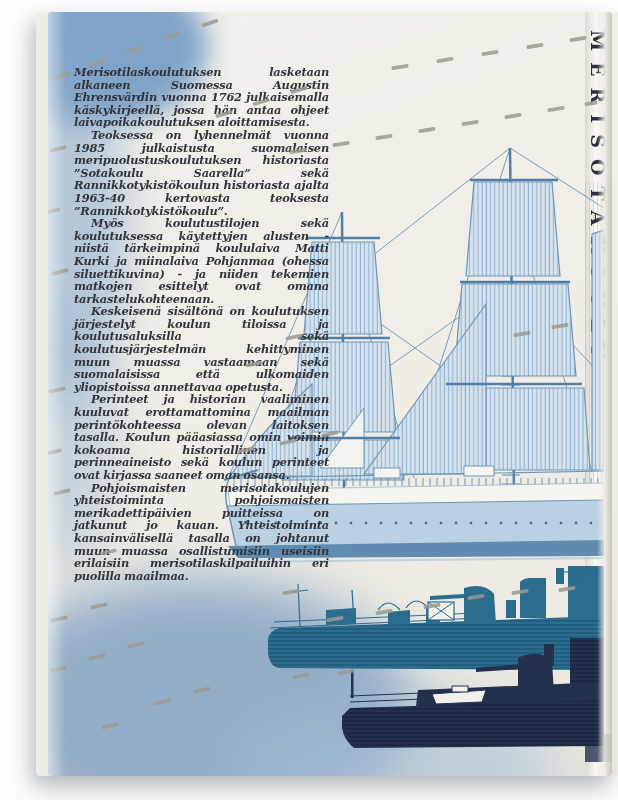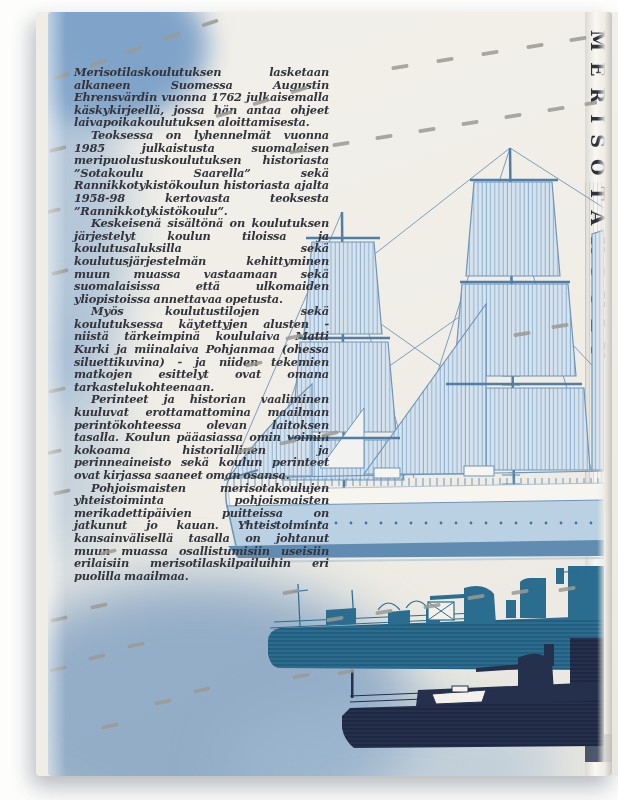--- a/index.html
+++ b/index.html
@@ -167,23 +167,23 @@
           <rect x="11" y="40" width="2.5" height="28"></rect>
         </g>
         <path d="M10 66 L156 60 M10 72 L156 66" stroke="var(--navy-ship,#25304d)" stroke-width="1.2" fill="none"></path>
         <path d="M92 64 L146 60 L142 72 L96 74 Z" fill="#f3f1ea" stroke="var(--navy-ship,#25304d)" stroke-width="1"></path>
         <rect x="112" y="56" width="16" height="6" fill="#f3f1ea" stroke="var(--navy-ship,#25304d)" stroke-width="1"></rect>
         <path d="M2 86 L10 78 L264 70 L264 116 L14 118 Q4 110 2 98 Z" fill="url(#navystripe)"></path>
       </svg>
 
       <div class="text-col">
           <p>Merisotilaskoulutuksen lasketaan alkaneen Suomessa Augustin Ehrensvärdin vuonna 1762 julkaisemalla käskykirjeellä, jossa hän antaa ohjeet laivapoikakoulutuksen aloittamisesta.</p>
-          <p>Teoksessa on lyhennelmät vuonna 1985 julkaistusta suomalaisen meripuolustuskoulutuksen historiasta ”Sotakoulu Saarella” sekä Rannikkotykistökoulun historiasta ajalta 1958-98 kertovasta teoksesta ”Rannikkotykistökoulu”.</p>
+          <p>Teoksessa on lyhennelmät vuonna 1985 julkaistusta suomalaisen meripuolustuskoulutuksen historiasta ”Sotakoulu Saarella” sekä Rannikkotykistökoulun historiasta ajalta 1963-40 kertovasta teoksesta ”Rannikkotykistökoulu”.</p>
+          <p>Myös koulutustilojen sekä koulutuksessa käytettyjen alusten - niistä tärkeimpinä koululaiva Matti Kurki ja miinalaiva Pohjanmaa (ohessa siluettikuvina) - ja niiden tekemien matkojen esittelyt ovat omana tarkastelukohteenaan.</p>
           <p>Keskeisenä sisältönä on koulutuksen järjestelyt koulun tiloissa ja koulutusaluksilla sekä koulutusjärjestelmän kehittyminen muun muassa vastaamaan sekä suomalaisissa että ulkomaiden yliopistoissa annettavaa opetusta.</p>
-          <p>Myös koulutustilojen sekä koulutuksessa käytettyjen alusten - niistä tärkeimpinä koululaiva Matti Kurki ja miinalaiva Pohjanmaa (ohessa siluettikuvina) - ja niiden tekemien matkojen esittelyt ovat omana tarkastelukohteenaan.</p>
           <p>Perinteet ja historian vaaliminen kuuluvat erottamattomina maailman perintökohteessa olevan laitoksen tasalla. Koulun pääasiassa omin voimin kokoama historiallinen ja perinneaineisto sekä koulun perinteet ovat kirjassa saaneet oman osansa.</p>
           <p>Pohjoismaisten merisotakoulujen yhteistoiminta pohjoismaisten merikadettipäivien puitteissa on jatkunut jo kauan. Yhteistoiminta kansainvälisellä tasalla on johtanut muun muassa osallistumisiin useisiin erilaisiin merisotilaskilpailuihin eri puolilla maailmaa.</p>
         </div>
 
       <svg class="dashes" viewBox="0 0 549 764">
         <defs>
             <g id="d">
               <rect x="-8.5" y="-1.8" width="17" height="3.6" rx="1.4"></rect>
             </g>
           </defs>

